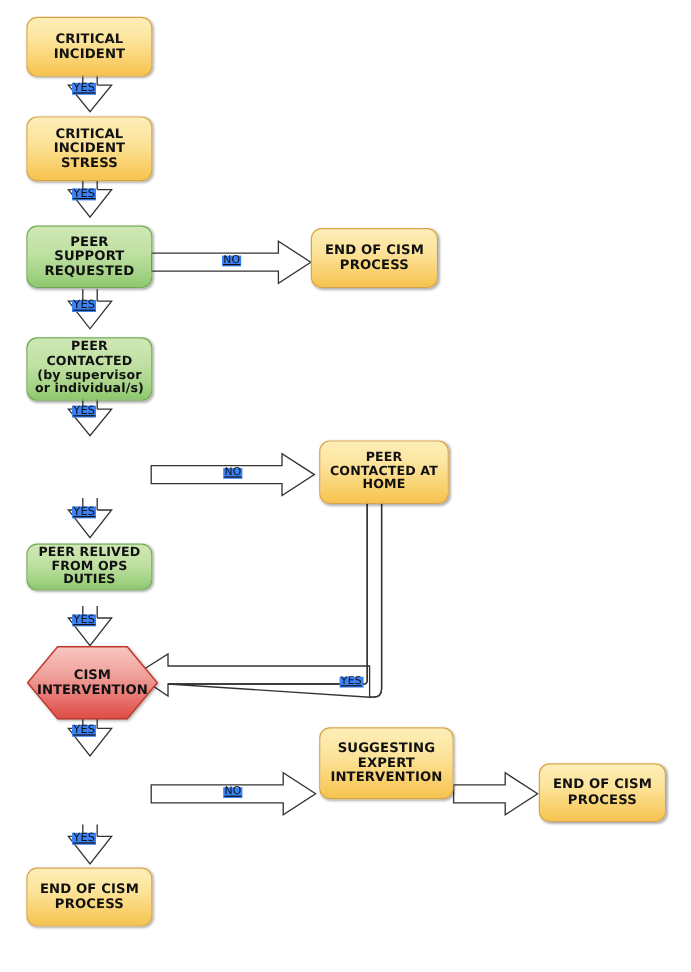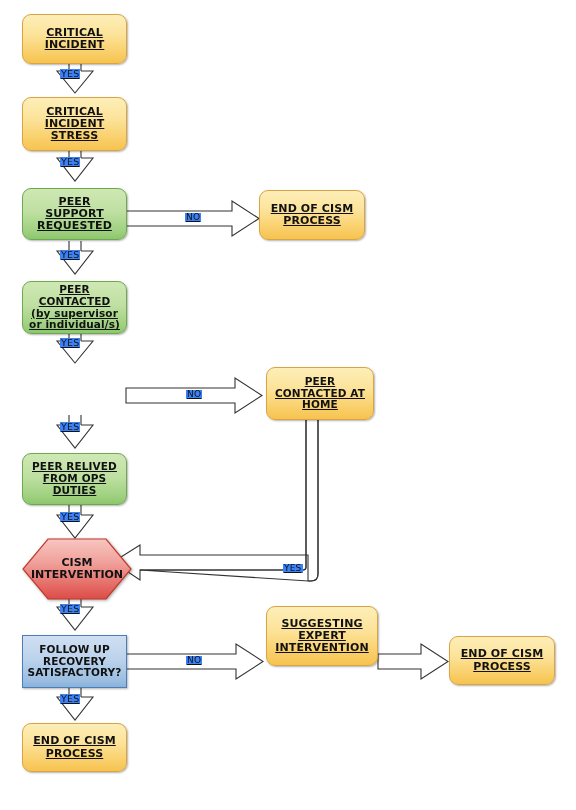--- a/index.html
+++ b/index.html
@@ -28,21 +28,20 @@
     font-weight: bold;
     color: #111111;
     line-height: 1.12;
     letter-spacing: 0.1px;
     z-index: 3;
   }
   .node .lbl { display: block; padding: 0 2px; }
 
   .rounded {
     border-radius: 9px;
-    text-decoration: underline;
   }
   .yellow {
     background: linear-gradient(to bottom, #fdeeb8 0%, #fce39a 40%, #f9cf6a 78%, #f6c34f 100%);
     border: 1px solid #d9a441;
     box-shadow: 1px 1px 2px rgba(0,0,0,0.30);
   }
   .green {
     background: linear-gradient(to bottom, #cfe8b4 0%, #bfe0a2 45%, #9ed07f 85%, #8cc76c 100%);
     border: 1px solid #6fa84f;
     box-shadow: 1px 1px 2px rgba(0,0,0,0.30);
@@ -211,44 +210,41 @@
 
   <div class="node rounded green" style="left:22px; top:281px; width:105px; height:53px; font-size:10.5px;">
     <span class="lbl">PEER<br>CONTACTED<br>(by supervisor<br>or individual/s)</span>
   </div>
 
 
   <div class="node rounded yellow" style="left:266px; top:367px; width:108px; height:53px; font-size:10.5px;">
     <span class="lbl">PEER<br>CONTACTED AT<br>HOME</span>
   </div>
 
-  <div class="node rounded green" style="left:22px; top:453px; width:105px; height:52px; font-size:10.5px;">
+  <div class="node rounded green" style="left:22px; top:453px; width:105px; height:39px; font-size:10.5px;">
     <span class="lbl">PEER RELIVED<br>FROM OPS<br>DUTIES</span>
   </div>
 
   <div class="hexwrap" style="left:22px; top:538px; width:110px; height:62px;">
     <svg width="110" height="62" viewBox="0 0 110 62">
       <defs>
         <linearGradient id="redgrad" x1="0" y1="0" x2="0" y2="1">
           <stop offset="0%" stop-color="#f8c6c1"></stop>
           <stop offset="40%" stop-color="#f0a09a"></stop>
           <stop offset="85%" stop-color="#e2605b"></stop>
           <stop offset="100%" stop-color="#dc4d48"></stop>
         </linearGradient>
       </defs>
       <polygon points="26,1 84,1 109,31 84,61 26,61 1,31" fill="url(#redgrad)" stroke="#c0392b" stroke-width="1.2"></polygon>
     </svg>
     <div class="hextext" style="font-size:11px;">
       <span class="lbl">CISM<br>INTERVENTION</span>
     </div>
   </div>
 
-  <div class="node blue" style="left:22px; top:635px; width:105px; height:53px; font-size:10.5px;">
-    <span class="lbl">FOLLOW UP<br>RECOVERY<br>SATISFACTORY?</span>
-  </div>
 
   <div class="node rounded yellow" style="left:266px; top:606px; width:112px; height:60px; font-size:11px;">
     <span class="lbl">SUGGESTING<br>EXPERT<br>INTERVENTION</span>
   </div>
 
   <div class="node rounded yellow" style="left:449px; top:636px; width:106px; height:49px; font-size:11px;">
     <span class="lbl">END OF CISM<br>PROCESS</span>
   </div>
 
   <div class="node rounded yellow" style="left:22px; top:723px; width:105px; height:49px; font-size:11px;">

